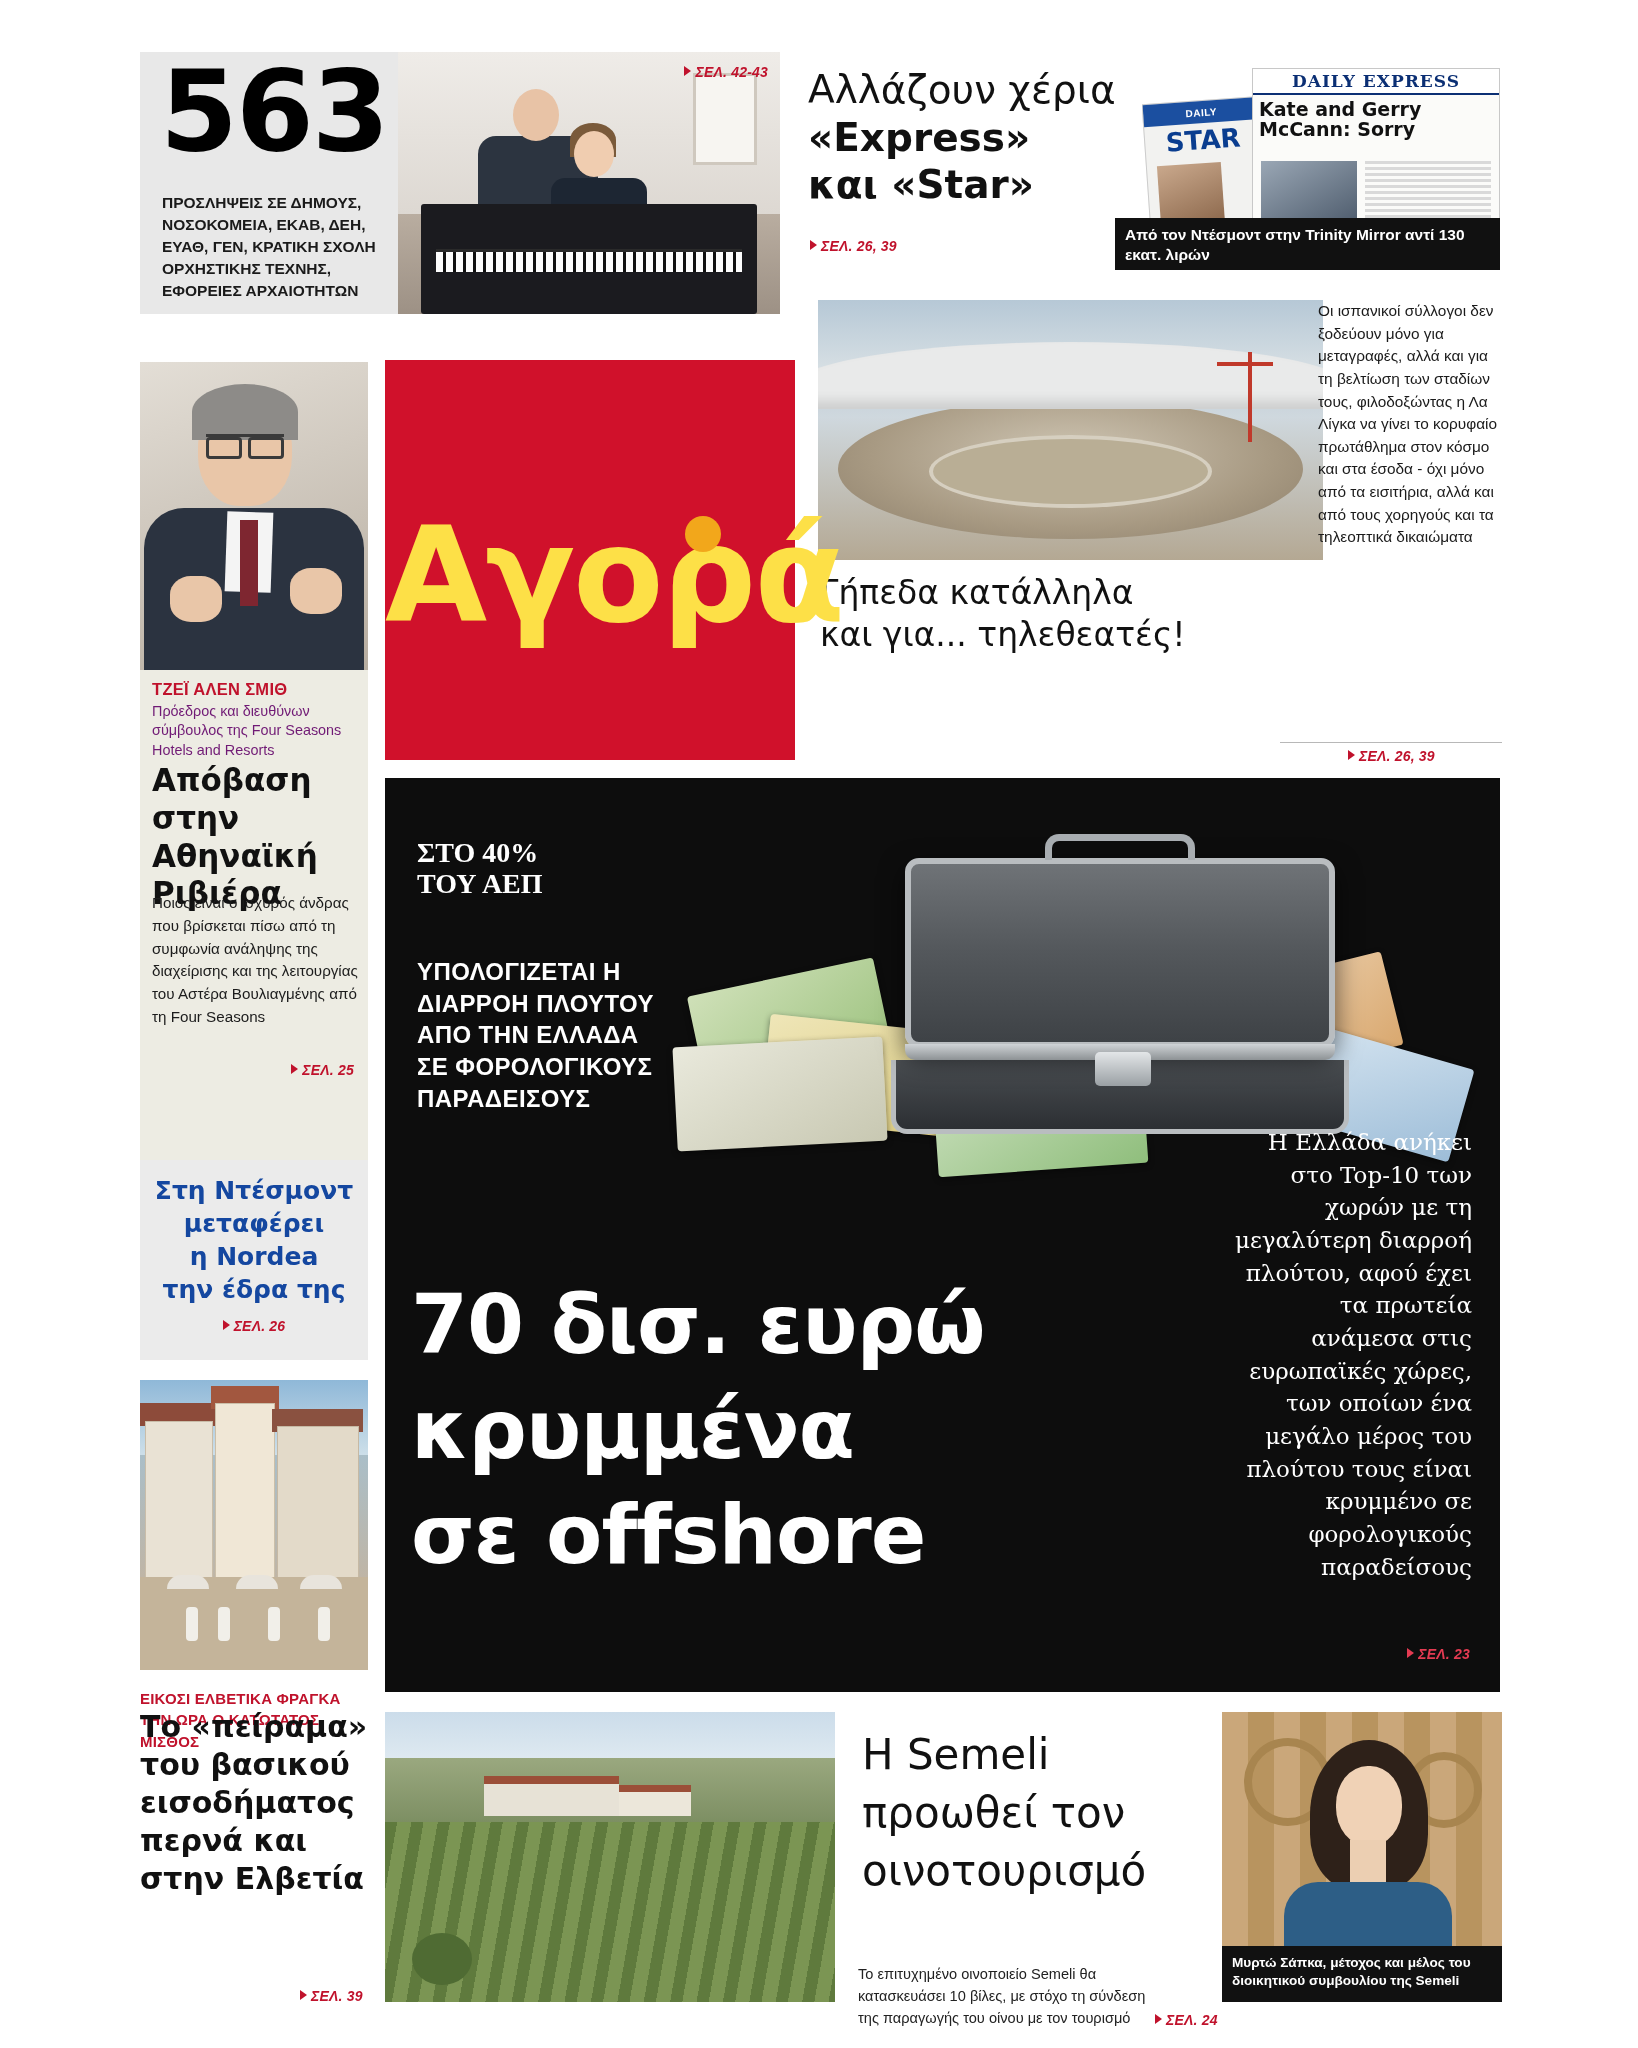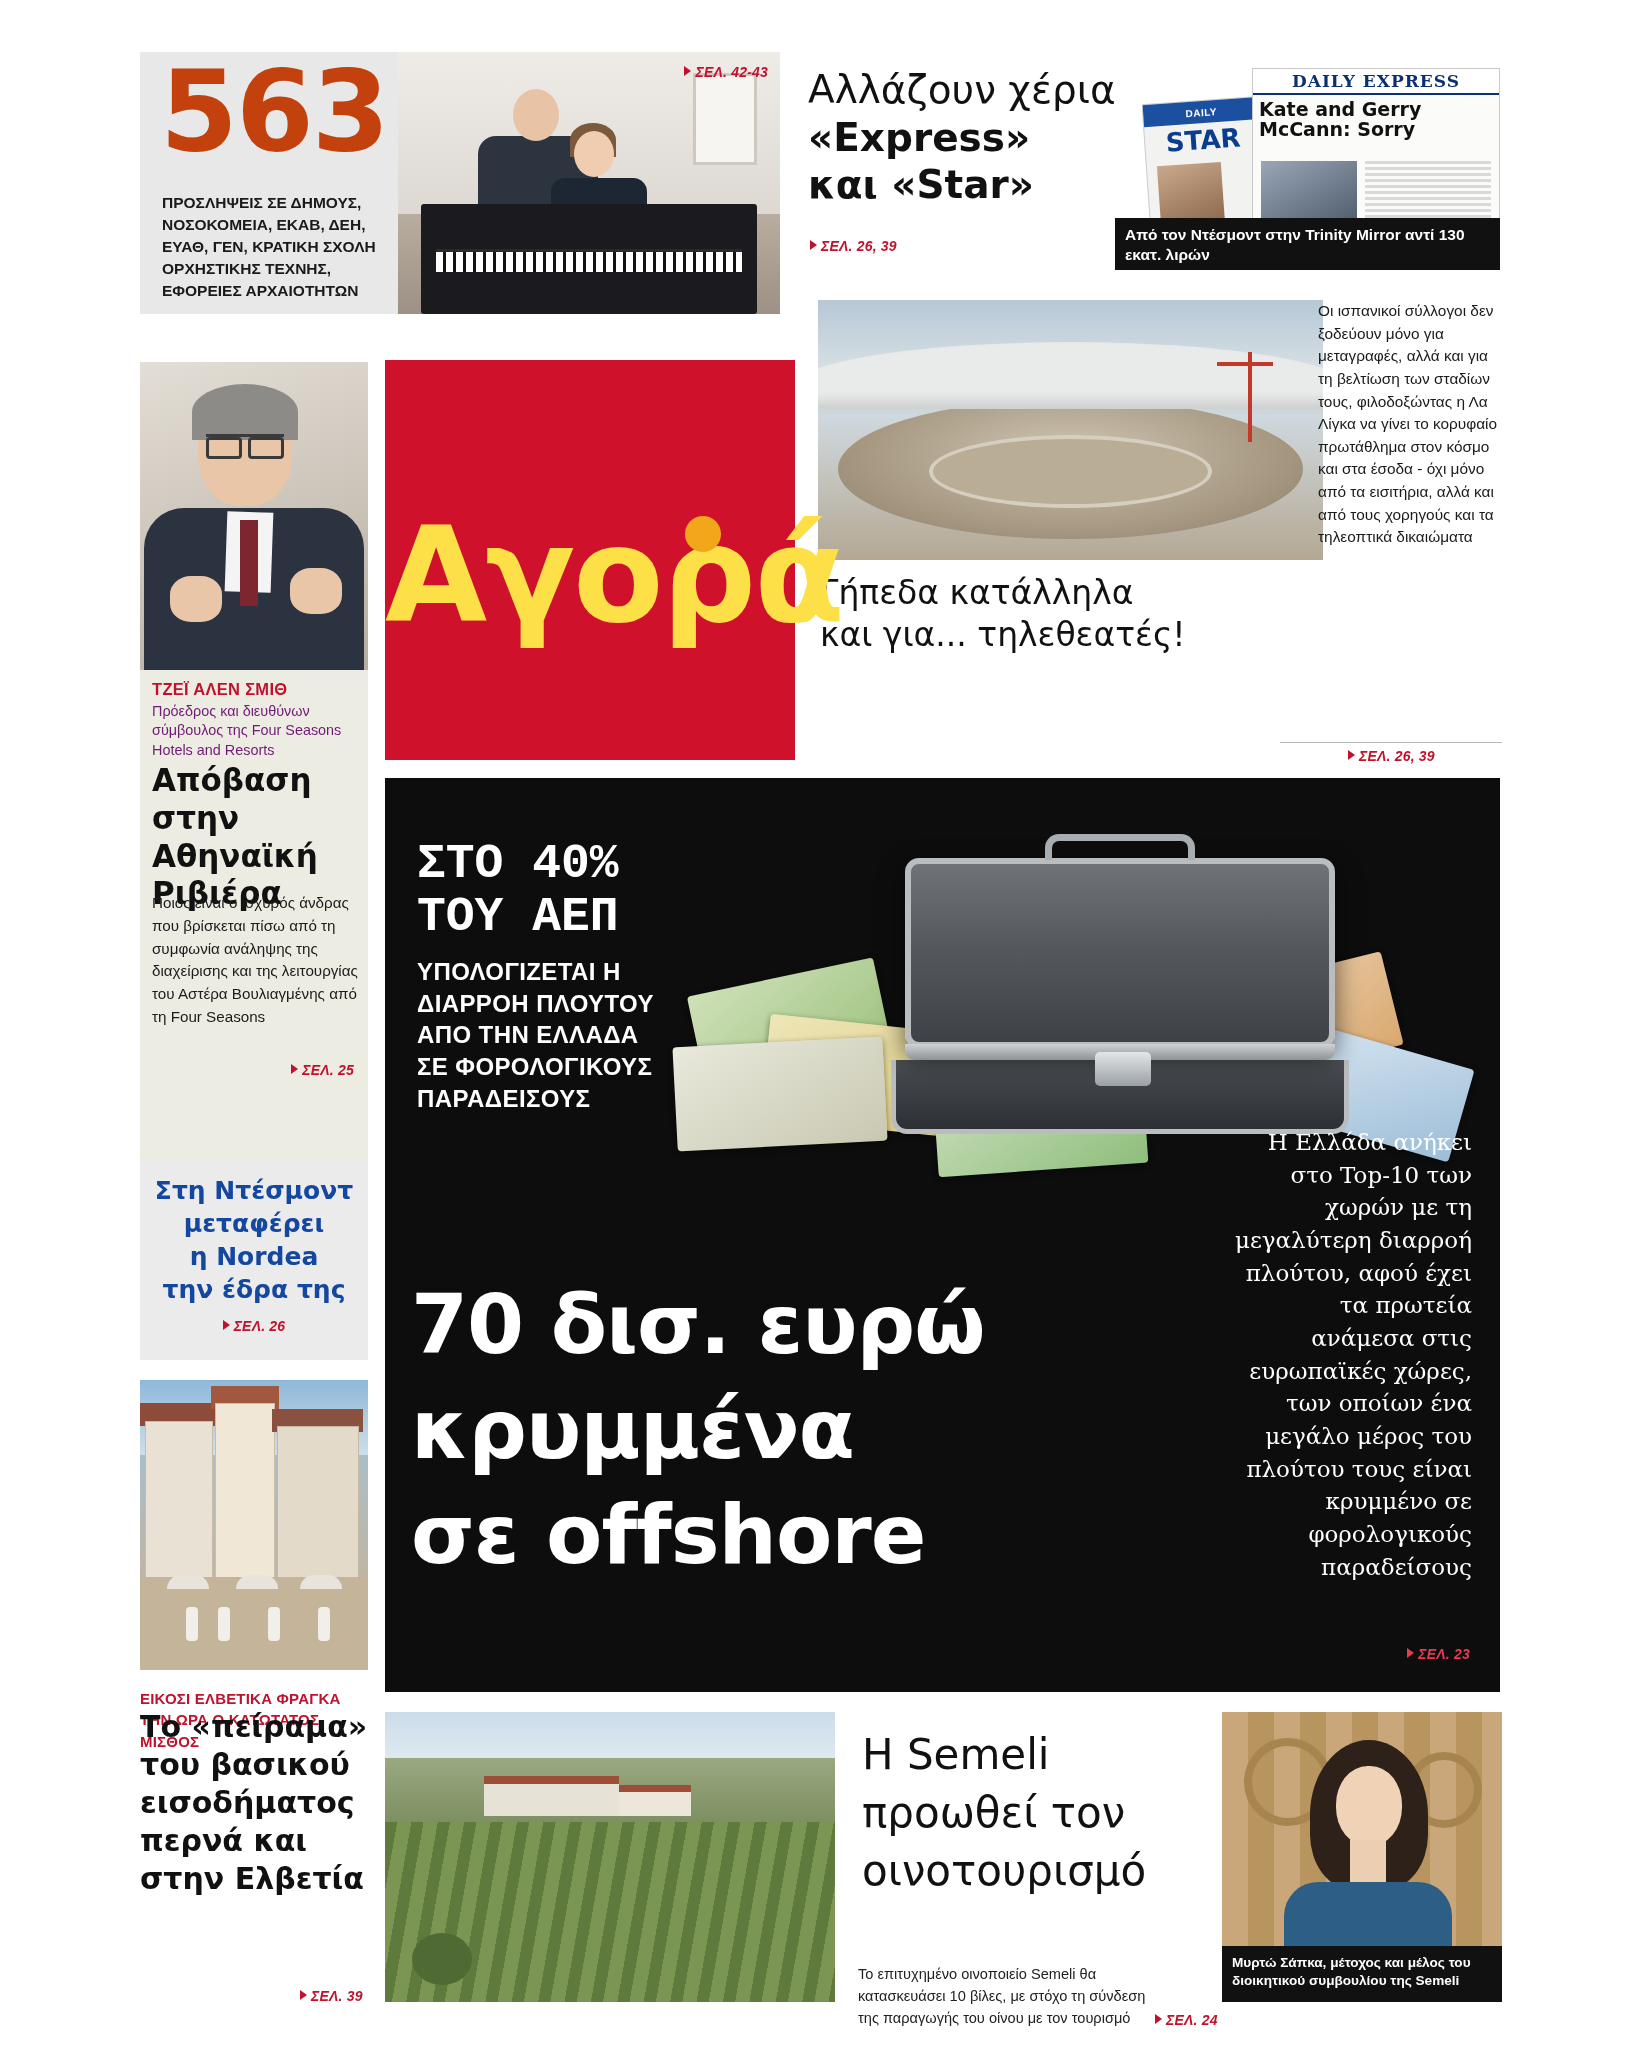--- a/index.html
+++ b/index.html
@@ -43,21 +43,21 @@
   
   #block563 {
     left: 140px; top: 52px; width: 640px; height: 262px;
     background: #e8e8e8;
   }
   #block563 .num {
     position: absolute;
     left: 20px; top: -6px;
     font-size: 112px;
     font-weight: bold;
-    color: #c2410c;
+    color: #000000;
     letter-spacing: -2px;
     font-family: "DejaVu Sans", sans-serif;
   }
   #block563 .lines {
     position: absolute;
     left: 22px; top: 140px; width: 240px;
     font-size: 15.5px;
     font-weight: bold;
     line-height: 1.42;
     color: #1a1a1a;
@@ -218,22 +218,22 @@
     left:140px; top:1708px; width:232px;
     font-size:30px; line-height:1.27; color:#111; font-weight:bold;
     font-family:"DejaVu Sans", sans-serif;
   }
   #swissRef { left: 300px; top: 1988px; }
 
   
   #offshore { left: 385px; top: 778px; width: 1115px; height: 914px; background:#0d0d0d; }
   #offshore .kicker {
     position:absolute; left:32px; top:60px; width:300px;
-    color:#fff; font-size:48px; font-weight:bold; line-height:1.1;
-    font-family:Liberation Mono, monospace;
+    color:#fff; font-size:28px; font-weight:bold; line-height:1.1;
+    font-family:Liberation Serif, serif;
   }
   #offshore .sub {
     position:absolute; left:32px; top:178px; width:250px;
     color:#fff; font-size:24px; font-weight:bold; line-height:1.32; letter-spacing:.4px;
   }
   #offshore .big {
     position:absolute; left:26px; top:495px; width:700px;
     color:#fff; font-size:82px; font-weight:bold; line-height:1.28; letter-spacing:-1px;
     font-family:"DejaVu Sans", sans-serif;
   }

